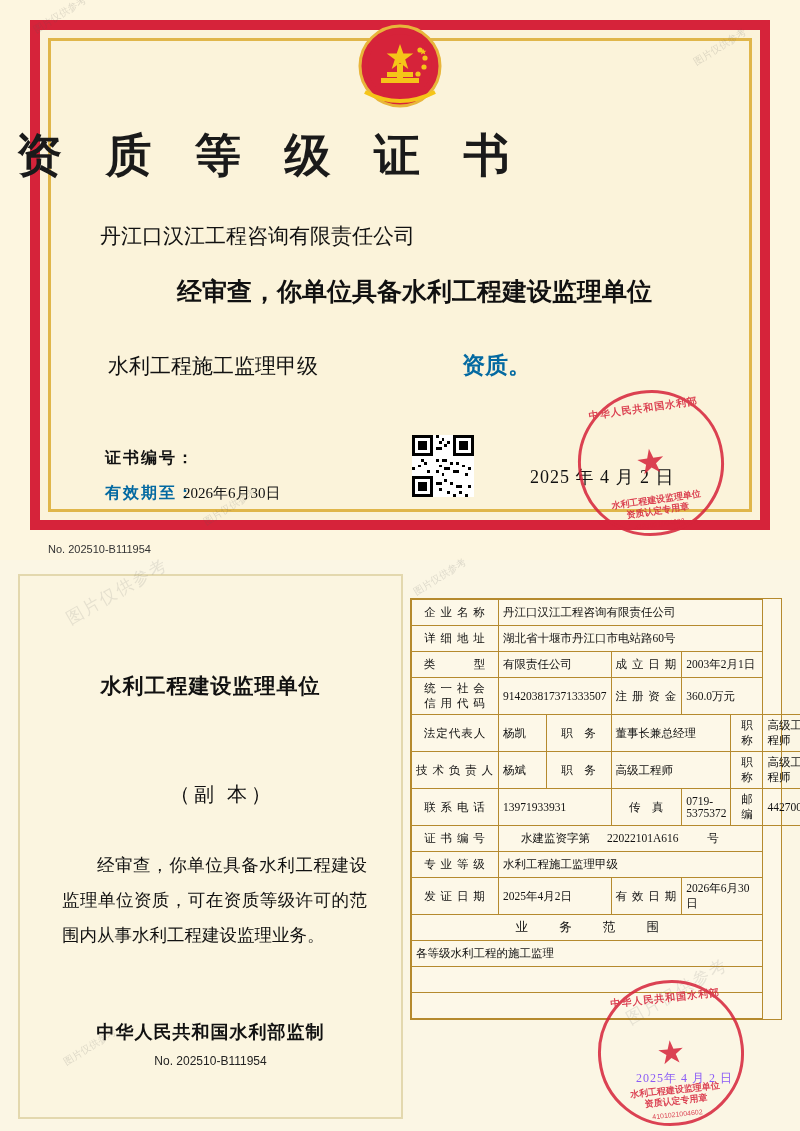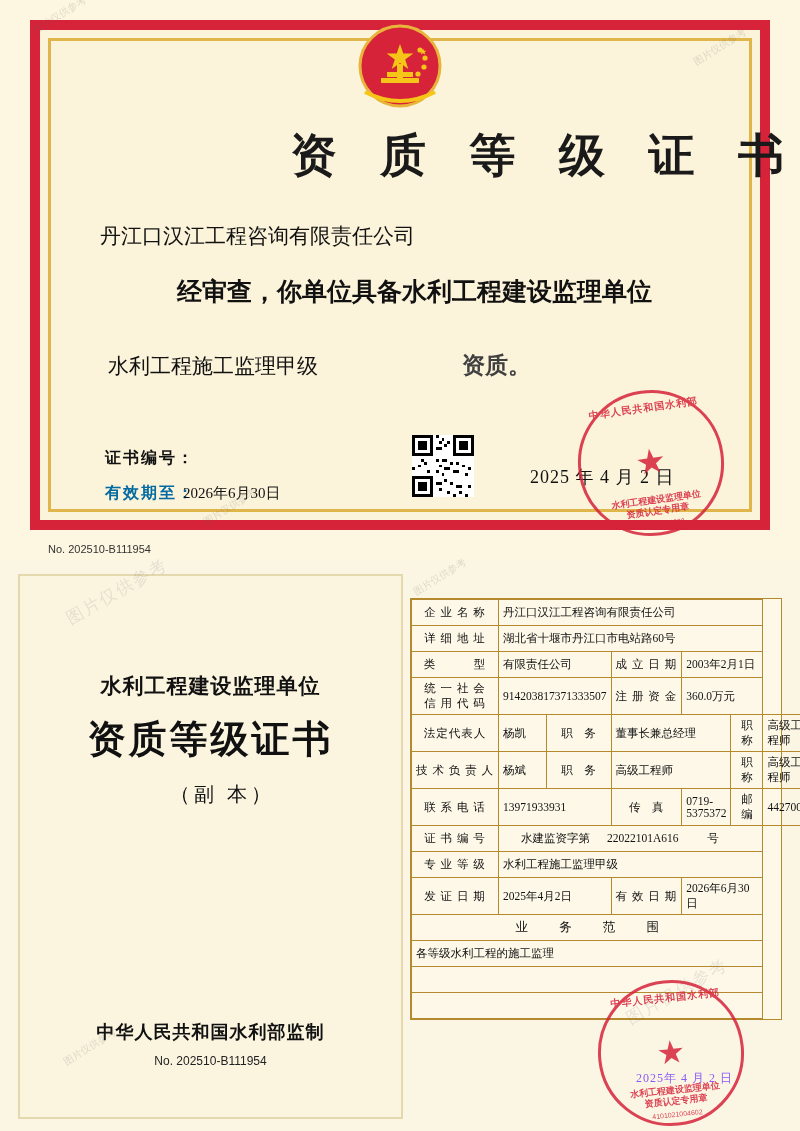--- a/index.html
+++ b/index.html
@@ -42,21 +42,21 @@
     top: 14px;
     transform: translateX(-50%);
     width: 110px;
     height: 105px;
     z-index: 5;
   }
   #top-title {
     position: absolute;
     left: 0; right: 0;
     top: 125px;
-    text-align: right;
+    text-align: left;
     font-size: 46px;
     letter-spacing: 16px;
     font-weight: bold;
     color: #1a1a1a;
     text-indent: 16px;
     font-family: "Liberation Serif", "DejaVu Serif", serif;
   }
   #top-company {
     position: absolute;
     left: 100px;
@@ -81,21 +81,21 @@
     top: 352px;
     font-size: 21px;
     color: #111;
   }
   #top-grade-suffix {
     position: absolute;
     left: 462px;
     top: 350px;
     font-size: 23px;
     font-weight: bold;
-    color: #404040;
+    color: #0369a1;
   }
   #top-certno-label {
     position: absolute;
     left: 105px;
     top: 448px;
     font-size: 16px;
     font-weight: bold;
     letter-spacing: 2px;
     color: #111;
   }
@@ -470,22 +470,22 @@
 
   <div class="wm" style="left:30px; top:8px;">图片仅供参考</div>
   <div class="wm" style="left:200px; top:500px;">图片仅供参考</div>
   <div class="wm" style="left:690px; top:40px;">图片仅供参考</div>
 </div>
 
 <div id="bottom-cert">
 
   <div id="bottom-left">
     <div id="bl-sub">水利工程建设监理单位</div>
-    <div id="bl-title">资质等级证书</div>
     <div id="bl-fuben">（副 本）</div>
+    <div id="bl-body">经审查，你单位具备水利工程建设监理单位资质，可在资质等级许可的范围内从事水利工程建设监理业务。</div>
     <div id="bl-issuer">中华人民共和国水利部监制</div>
     <div id="bl-serial">No. 202510-B111954</div>
   </div>
 
   <div id="bottom-right">
     <table>
       <tbody>
           <tr>
         <td class="lbl">企 业 名 称</td>
         <td class="val" colspan="5">丹江口汉江工程咨询有限责任公司</td>

